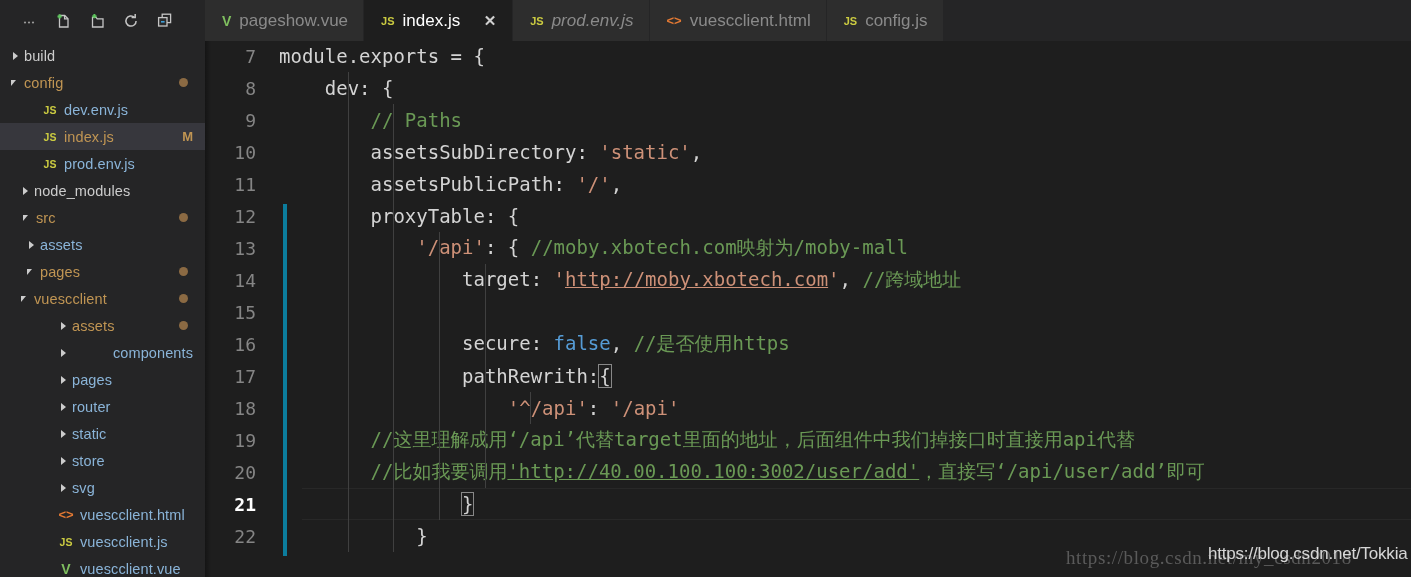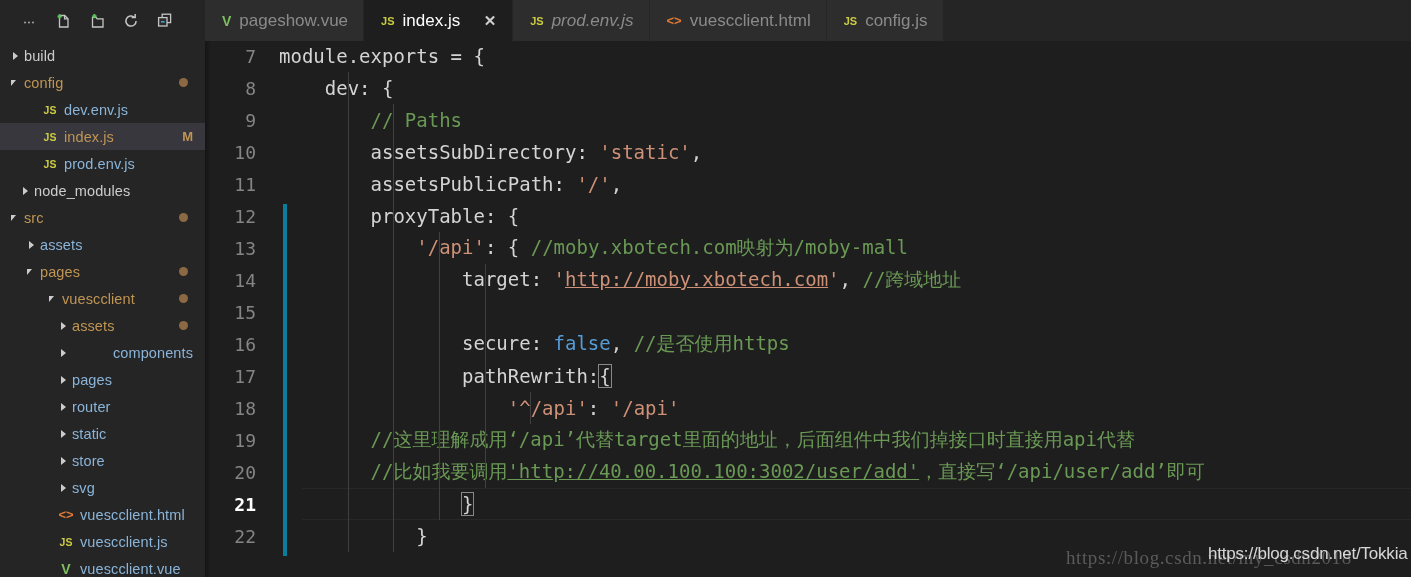--- a/index.html
+++ b/index.html
@@ -234,35 +234,35 @@
         </div>
         <div class="trow" style="padding-left: 26px;">
           <span class="twist none"></span>
           <span class="ficon js">JS</span>
           <span class="tlabel blue">prod.env.js</span>
         </div>
         <div class="trow" style="padding-left: 20px;">
           <span class="twist closed"></span>
           <span class="tlabel ">node_modules</span>
         </div>
-        <div class="trow" style="padding-left: 10px;">
+        <div class="trow" style="padding-left: 10px; margin-left: 12px;">
           <span class="twist open"></span>
           <span class="tlabel mod">src</span>
           <span class="dot"></span>
         </div>
         <div class="trow" style="padding-left: 26px;">
           <span class="twist closed"></span>
           <span class="tlabel blue">assets</span>
         </div>
         <div class="trow" style="padding-left: 26px;">
           <span class="twist open"></span>
           <span class="tlabel mod">pages</span>
           <span class="dot"></span>
         </div>
-        <div class="trow" style="padding-left: 20px; margin-left: 28px;">
+        <div class="trow" style="padding-left: 20px;">
           <span class="twist open"></span>
           <span class="tlabel mod">vuescclient</span>
           <span class="dot"></span>
         </div>
         <div class="trow" style="padding-left: 58px;">
           <span class="twist closed"></span>
           <span class="tlabel mod">assets</span>
           <span class="dot"></span>
         </div>
         <div class="trow" style="padding-left: 58px; justify-content: space-between;">

